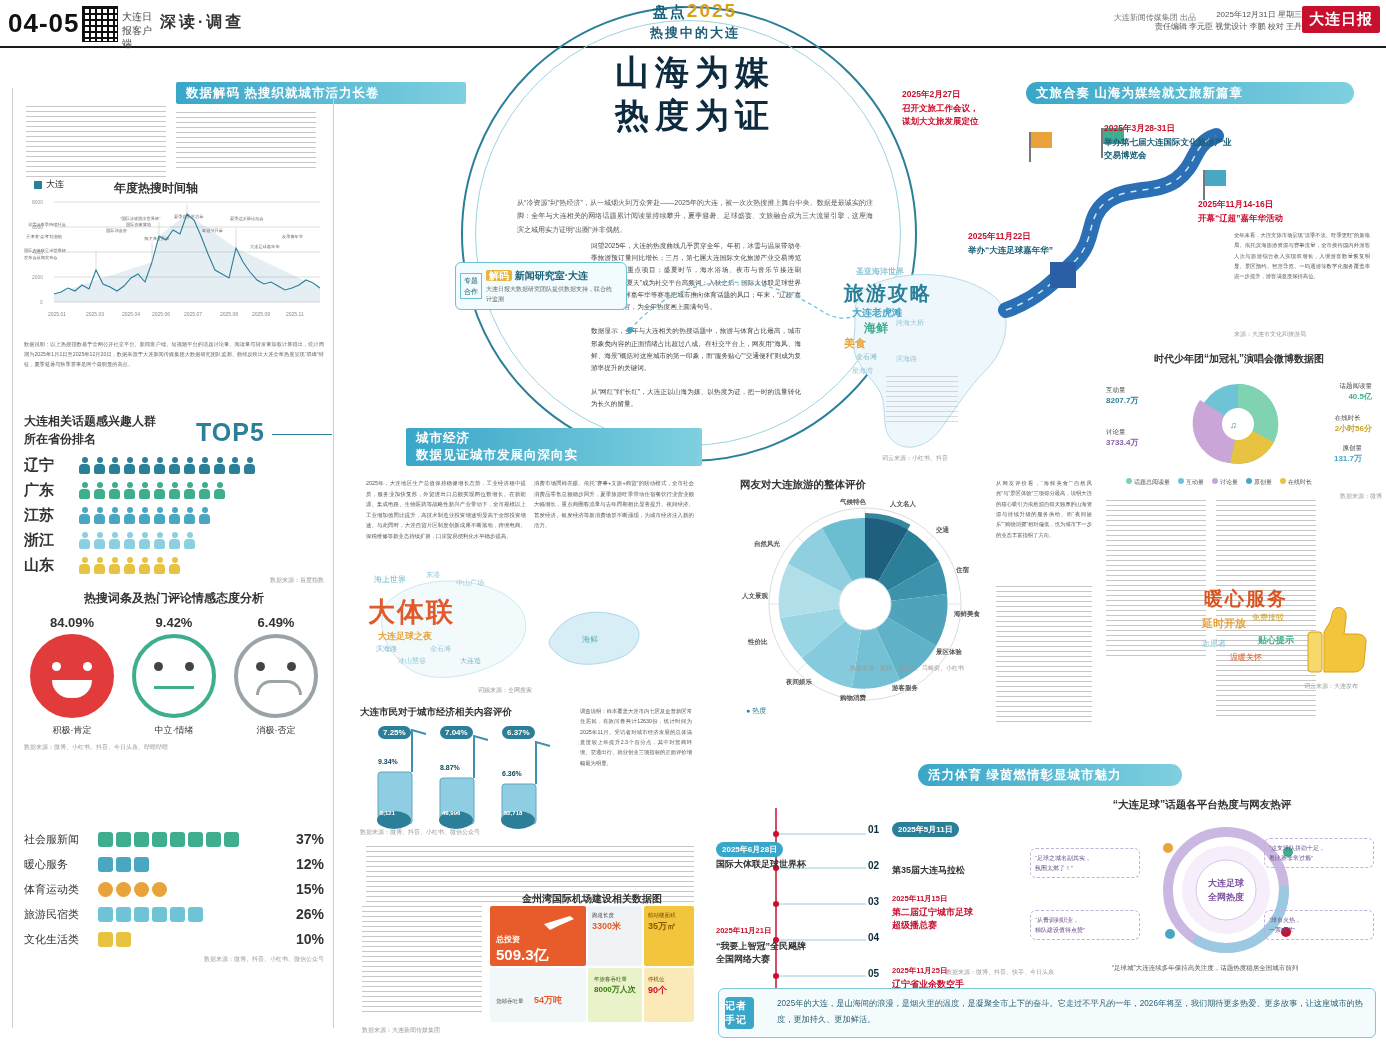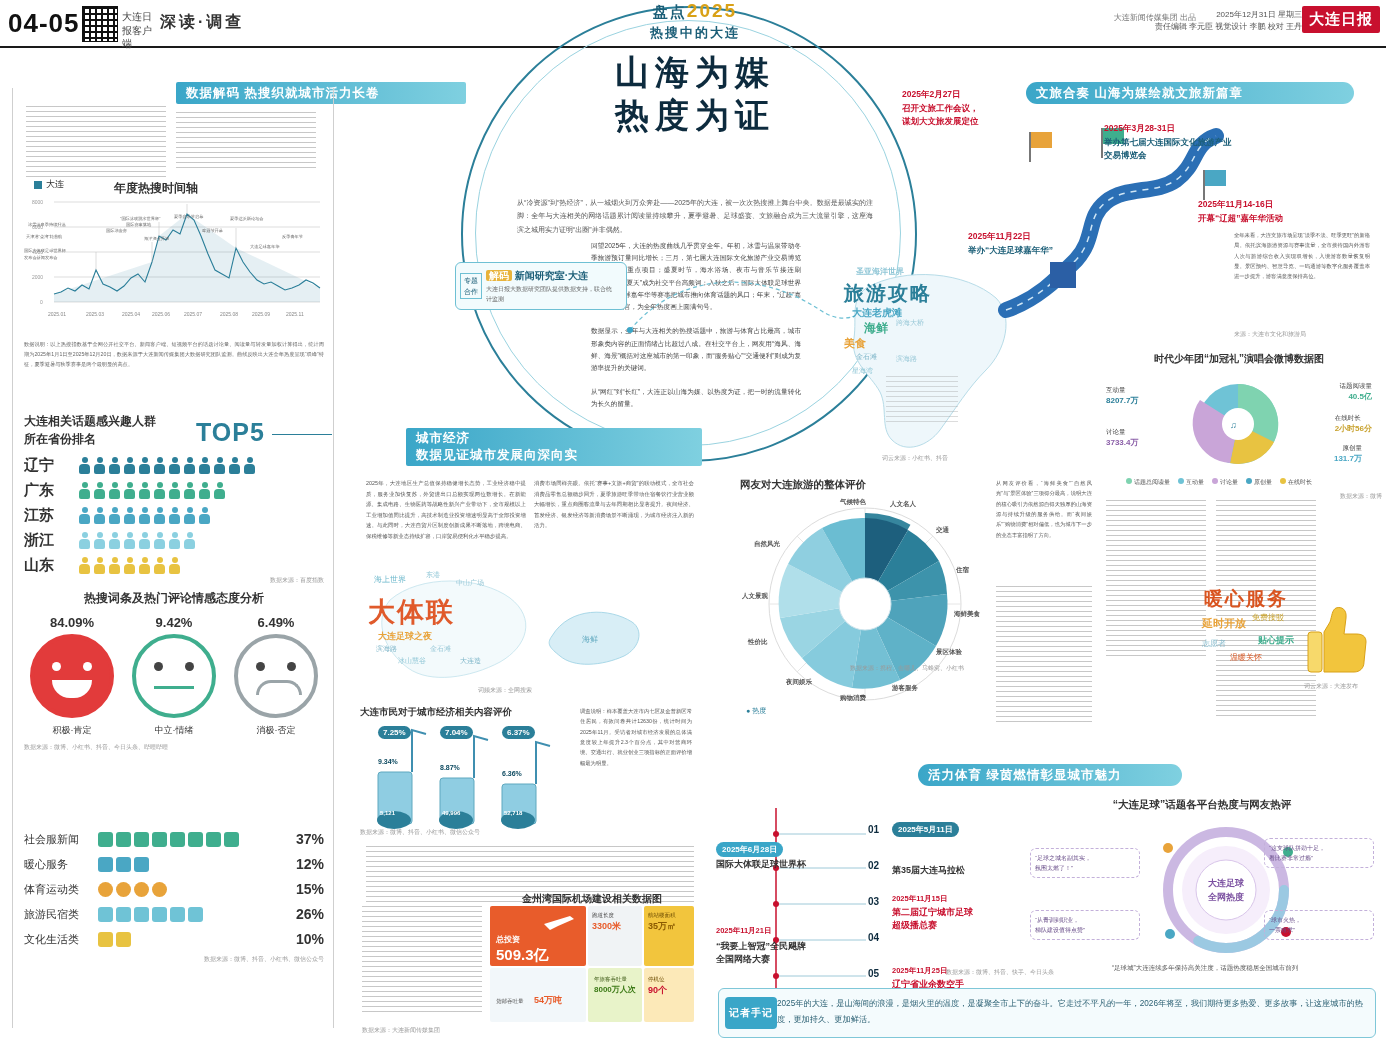--- a/index.html
+++ b/index.html
@@ -92,21 +92,21 @@
   .legend-row{display:flex;gap:8px;font-size:6px;color:#555;align-items:center;}
   .legend-row b{display:inline-block;width:6px;height:6px;border-radius:50%;margin-right:2px;}
 
   
   .timeline-num{position:absolute;font-size:10px;font-weight:bold;color:#0d2b3e;}
   .tl-pill{position:absolute;font-size:8px;color:#fff;background:#2b7f99;border-radius:9px;padding:2px 6px;font-weight:bold;}
   .tl-label{position:absolute;font-size:9px;font-weight:bold;color:#333;}
   .tl-date{position:absolute;font-size:7.5px;color:#c8102e;font-weight:bold;}
 
   .footbox{position:absolute;left:718px;top:988px;width:656px;height:48px;border:1px solid #7fc7d8;border-radius:6px;background:#f4fbfd;}
-  .foot-tab{position:absolute;left:6px;top:8px;width:52px;height:32px;background:#3aa6c8;color:#fff;font-size:10px;
+  .foot-tab{position:absolute;left:6px;top:8px;width:29px;height:32px;background:#3aa6c8;color:#fff;font-size:10px;
             font-weight:bold;display:flex;align-items:center;justify-content:center;border-radius:4px;letter-spacing:1px;}
   .foot-txt{position:absolute;left:58px;top:7px;width:586px;font-size:8.2px;line-height:1.9;color:#2b6073;text-align:justify;}
 
   .src{font-size:6px;color:#999;}
 </style>
 </head>
 <body>
 
 <div class="page">
 

